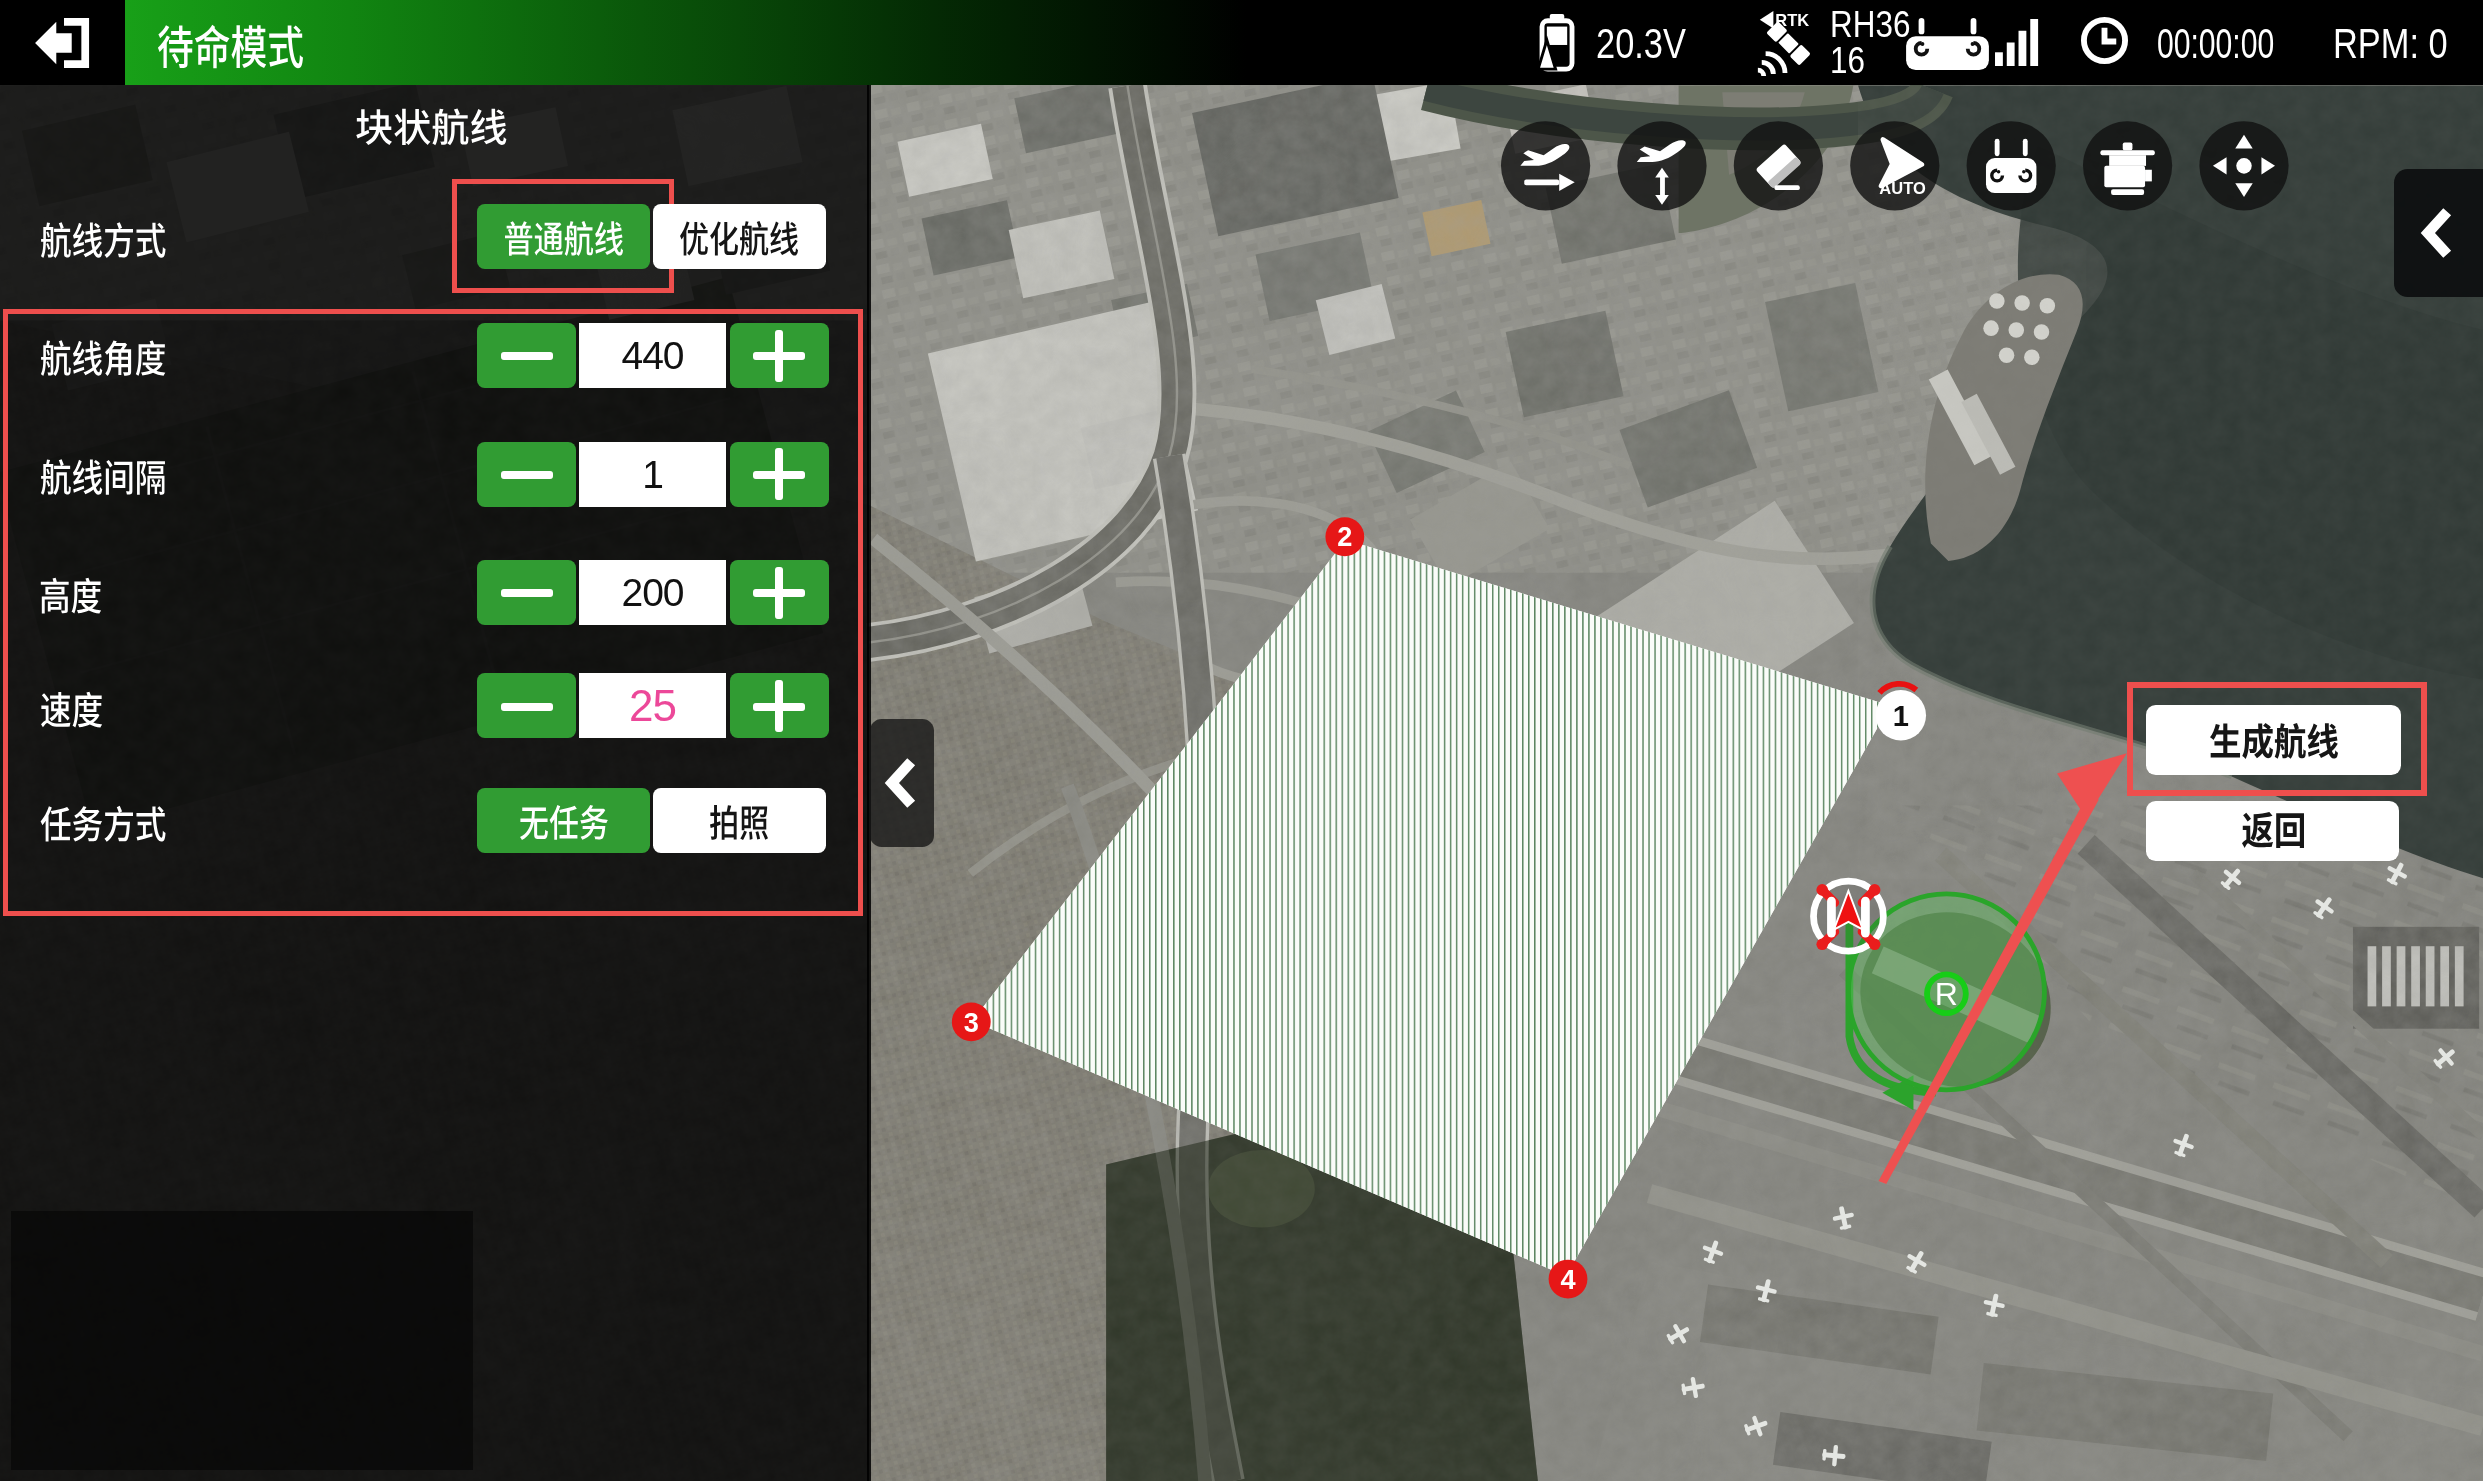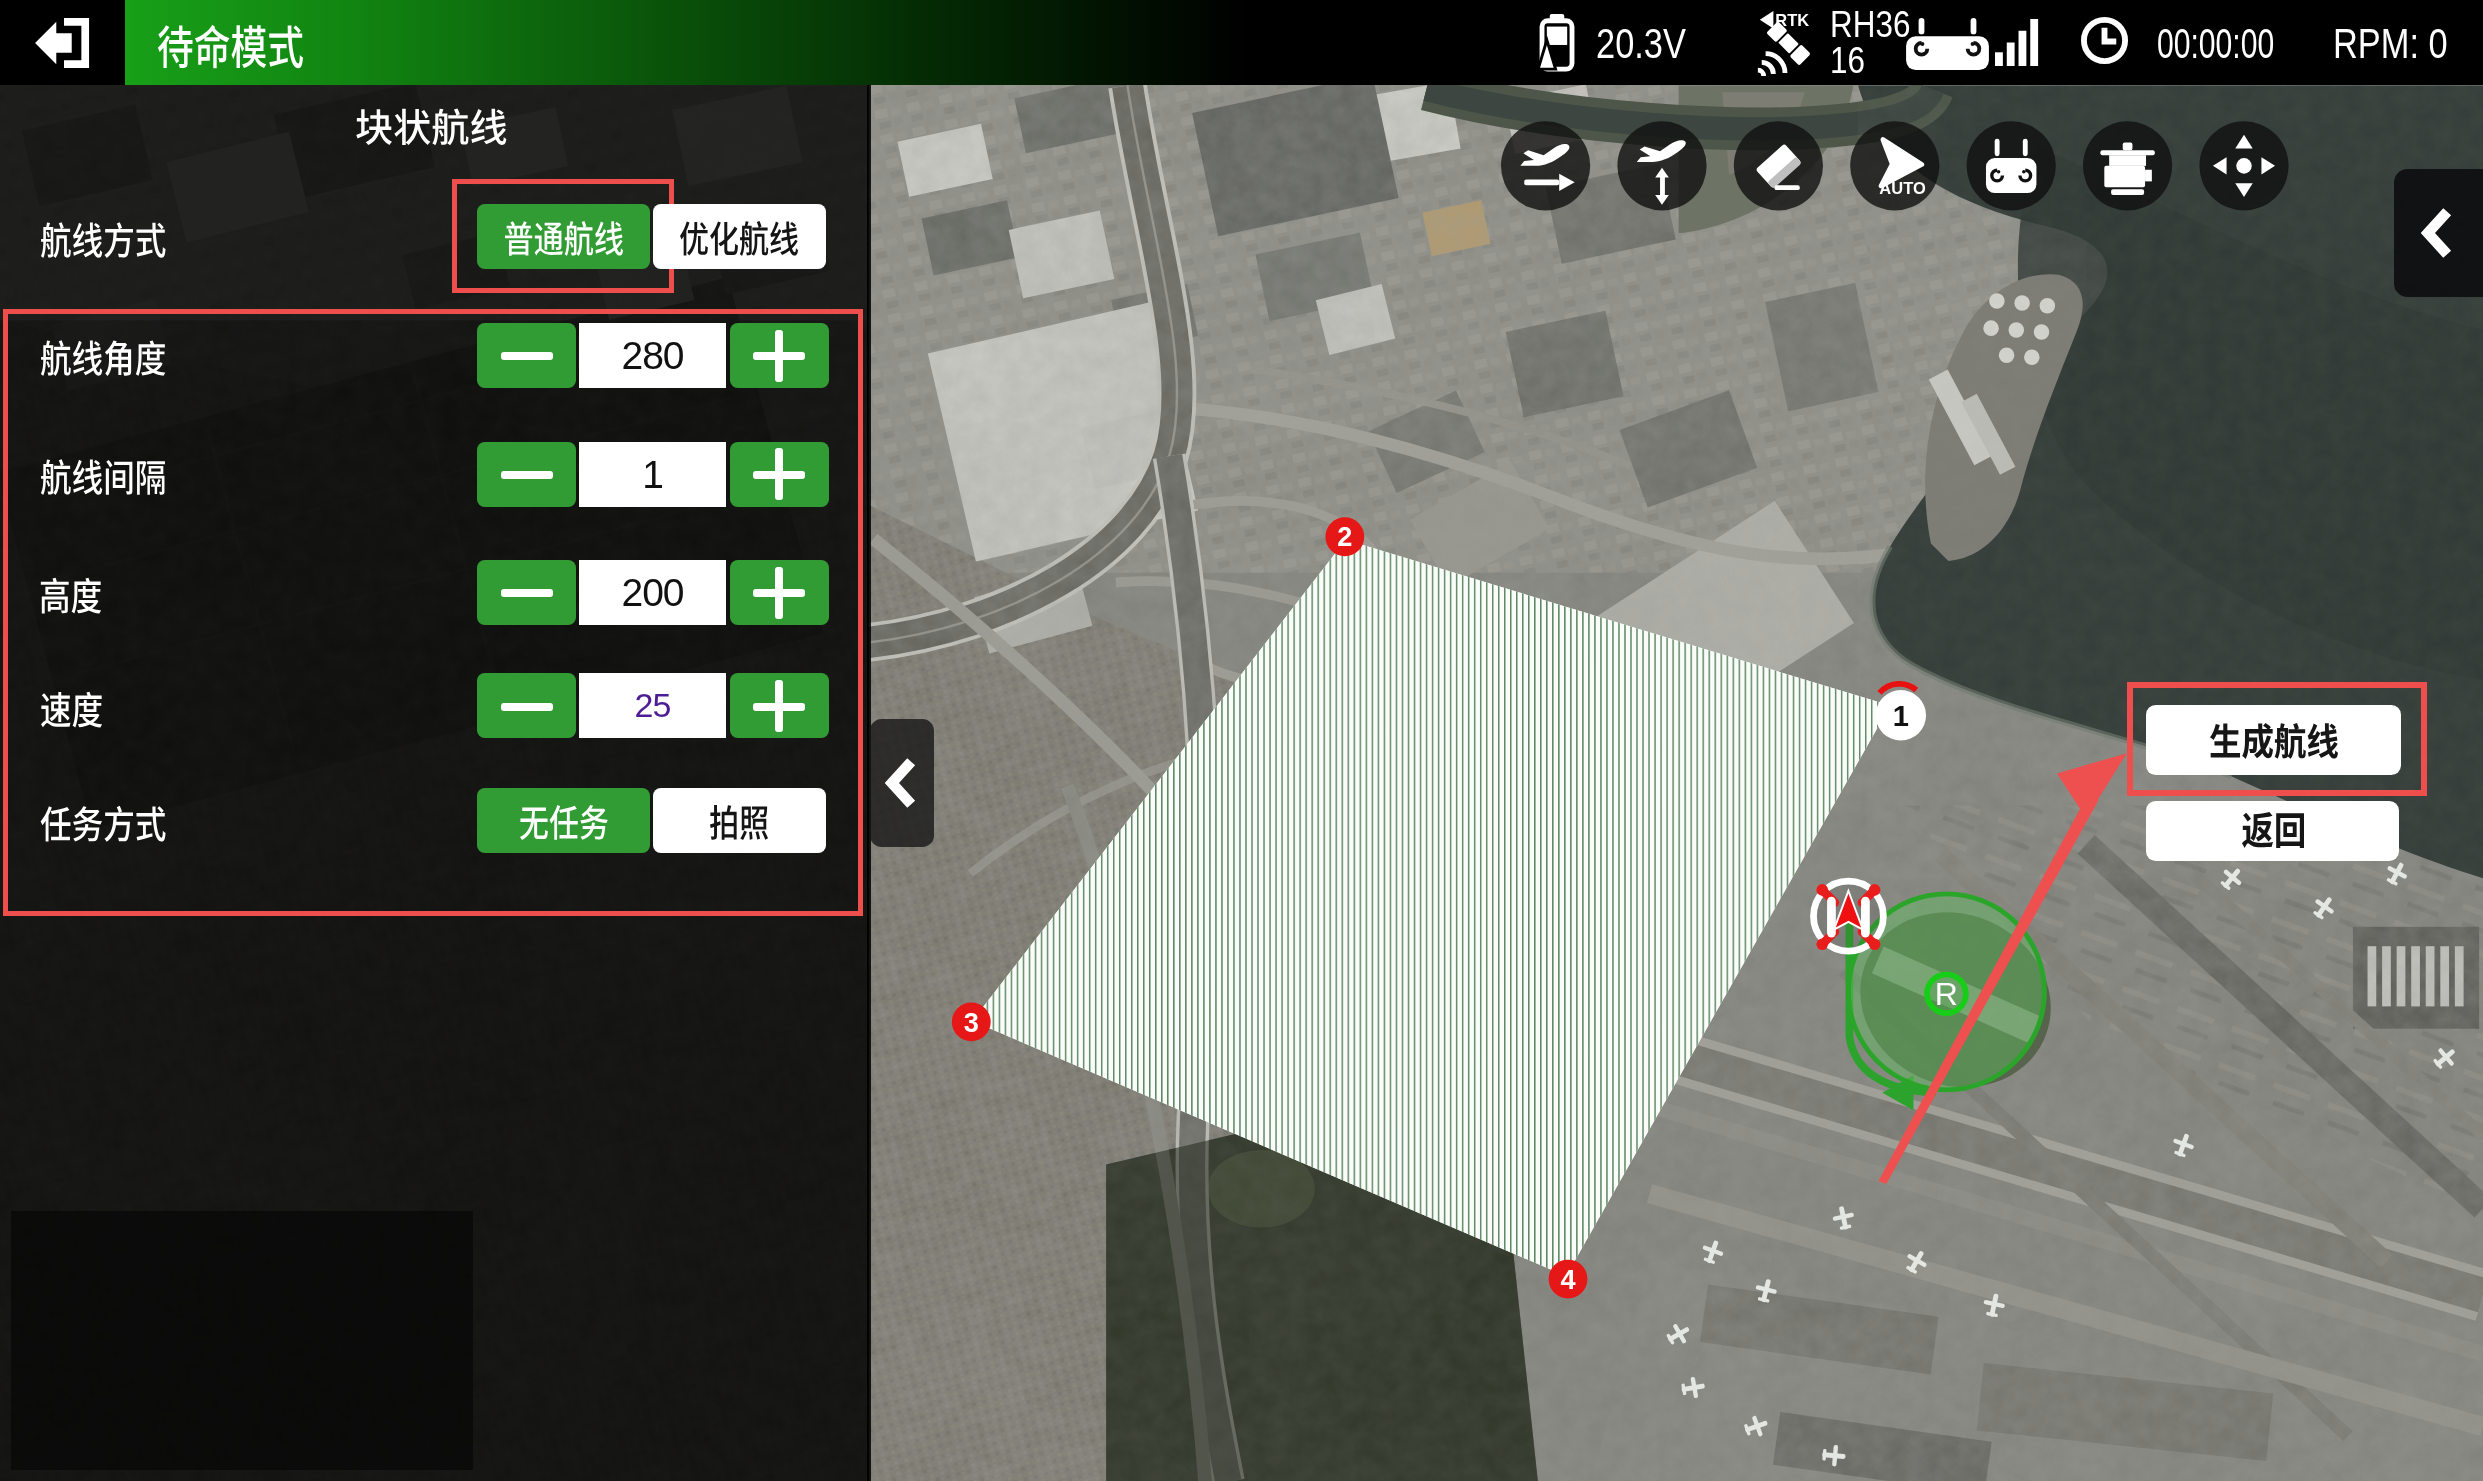--- a/index.html
+++ b/index.html
@@ -352,21 +352,21 @@
 <div class="abs" style="left:2.9px;top:309px;width:850px;height:597px;border:5.8px solid #ee4f4d"></div>
 
 <div style="position:absolute;left:40px;top:369px;width:125px;height:36px">
       <svg width="127" height="38" viewBox="0 0 131 39" style="display:block;overflow:visible">
         <path transform="translate(0,3.63)" fill="#fff" d="M6.5 -23.0C7.1 -21.3 7.9 -19.0 8.2 -17.5L10.2 -18.5C9.8 -19.9 9.1 -22.2 8.3 -23.9ZM6.4 -11.0C7.2 -9.1 8.2 -6.6 8.5 -5.0L10.5 -6.1C10.1 -7.7 9.1 -10.1 8.2 -12.0ZM19.4 -32.4C20.1 -30.6 21.0 -28.3 21.4 -26.6H14.5V-23.4H31.1V-26.6H22.1L24.5 -27.6C24.1 -29.1 23.1 -31.5 22.3 -33.4ZM17.0 -19.9V-11.6C17.0 -7.5 16.7 -2.2 13.6 1.4C14.3 1.8 15.6 2.9 16.0 3.5C19.3 -0.5 19.9 -6.8 19.9 -11.5V-16.6H24.8V-2.1C24.8 0.7 25.0 1.4 25.5 2.1C26.0 2.6 26.7 2.9 27.4 2.9C27.8 2.9 28.5 2.9 28.9 2.9C29.5 2.9 30.2 2.7 30.5 2.3C31.0 2.0 31.3 1.4 31.4 0.5C31.6 -0.3 31.7 -2.6 31.8 -4.4C31.1 -4.7 30.3 -5.2 29.7 -5.7C29.7 -3.8 29.7 -2.2 29.6 -1.5C29.6 -0.9 29.5 -0.5 29.4 -0.4C29.3 -0.2 29.0 -0.2 28.9 -0.2C28.7 -0.2 28.4 -0.2 28.2 -0.2C28.1 -0.2 27.9 -0.2 27.8 -0.4C27.7 -0.5 27.7 -1.1 27.7 -2.0V-19.9ZM11.0 -25.4V-16.1H6.1V-25.4ZM1.1 -16.1V-13.2H3.4C3.4 -8.4 3.1 -2.4 0.9 1.8C1.6 2.1 2.8 3.0 3.3 3.6C5.6 -0.9 6.0 -7.9 6.1 -13.2H11.0V-0.7C11.0 -0.3 10.9 -0.1 10.5 -0.1C10.1 -0.1 9.0 -0.0 7.7 -0.1C8.1 0.7 8.5 2.1 8.5 3.0C10.5 3.0 11.7 3.0 12.6 2.4C13.5 1.9 13.7 0.9 13.7 -0.7V-28.3H9.1L10.4 -32.5L7.2 -33.2C7.1 -31.8 6.7 -29.9 6.4 -28.3H3.4V-16.1Z M34.3 -2.4 34.9 1.1C38.0 -0.0 41.9 -1.6 45.7 -3.0L45.2 -6.1C41.2 -4.7 37.0 -3.2 34.3 -2.4ZM55.6 -30.4C57.1 -29.5 59.0 -27.9 60.0 -26.8L61.8 -29.1C60.9 -30.1 58.9 -31.5 57.4 -32.4ZM35.0 -16.4C35.5 -16.7 36.3 -16.9 39.7 -17.4C38.5 -15.2 37.3 -13.5 36.7 -12.8C35.7 -11.3 35.0 -10.4 34.2 -10.2C34.6 -9.3 35.0 -7.6 35.2 -6.9C35.9 -7.4 37.1 -7.8 45.2 -9.8C45.2 -10.5 45.2 -11.9 45.3 -12.9L39.4 -11.6C41.8 -15.0 44.1 -19.0 46.0 -23.0L43.5 -24.9C42.9 -23.5 42.2 -22.0 41.5 -20.6L37.9 -20.3C39.9 -23.4 41.7 -27.4 43.0 -31.3L40.2 -32.9C38.9 -28.3 36.6 -23.4 35.9 -22.2C35.2 -20.9 34.6 -20.0 34.0 -19.8C34.3 -18.8 34.8 -17.1 35.0 -16.4ZM61.2 -13.7C60.0 -11.5 58.5 -9.5 56.7 -7.7C56.2 -9.5 55.8 -11.7 55.6 -14.1L63.5 -15.9L63.0 -19.1L55.2 -17.4C55.0 -18.8 54.9 -20.3 54.8 -21.8L62.6 -23.3L62.1 -26.5L54.6 -25.2C54.5 -27.7 54.5 -30.4 54.5 -33.1H51.5C51.5 -30.2 51.5 -27.4 51.7 -24.7L46.7 -23.8L47.2 -20.4L51.8 -21.3C51.9 -19.7 52.1 -18.2 52.2 -16.7L46.0 -15.4L46.5 -12.0L52.6 -13.4C53.0 -10.4 53.5 -7.7 54.1 -5.4C51.3 -3.3 48.2 -1.6 44.9 -0.4C45.6 0.4 46.4 1.7 46.8 2.7C49.7 1.4 52.6 -0.2 55.1 -2.1C56.4 1.2 58.1 3.2 60.3 3.2C62.8 3.2 63.6 2.0 64.2 -2.6C63.5 -3.0 62.5 -3.8 61.9 -4.6C61.8 -1.3 61.5 -0.4 60.7 -0.4C59.5 -0.4 58.5 -1.8 57.6 -4.3C60.0 -6.6 62.1 -9.2 63.7 -12.2Z M74.4 -20.6H80.8V-16.4H74.4ZM74.4 -24.0H74.3C75.1 -25.1 75.9 -26.3 76.6 -27.4H85.2C84.6 -26.2 83.7 -25.0 82.9 -24.0ZM90.8 -20.6V-16.4H83.9V-20.6ZM75.8 -33.1C74.2 -29.2 71.2 -24.6 66.9 -21.1C67.6 -20.6 68.6 -19.3 69.1 -18.4C69.9 -19.0 70.6 -19.7 71.2 -20.4V-14.0C71.2 -9.3 70.9 -3.2 67.3 1.0C67.9 1.4 69.2 2.9 69.6 3.6C71.8 1.1 73.0 -2.1 73.7 -5.5H80.8V2.4H83.9V-5.5H90.8V-1.2C90.8 -0.6 90.7 -0.4 90.1 -0.4C89.6 -0.4 87.6 -0.4 85.7 -0.4C86.2 0.5 86.7 2.1 86.8 3.2C89.5 3.2 91.3 3.1 92.5 2.5C93.6 2.0 94.0 0.9 94.0 -1.1V-24.0H86.5C87.8 -25.6 88.9 -27.4 89.8 -29.0L87.7 -30.7L87.2 -30.6H78.3L79.2 -32.4ZM74.4 -13.2H80.8V-8.8H74.2C74.3 -10.3 74.4 -11.8 74.4 -13.2ZM90.8 -13.2V-8.8H83.9V-13.2Z M110.4 -24.9V-21.8H105.5V-18.9H110.4V-12.5H123.4V-18.9H128.4V-21.8H123.4V-24.9H120.4V-21.8H113.3V-24.9ZM120.4 -18.9V-15.4H113.3V-18.9ZM121.9 -7.5C120.6 -5.8 118.8 -4.5 116.7 -3.4C114.7 -4.5 113.0 -5.9 111.7 -7.5ZM105.9 -10.5V-7.5H109.8L108.6 -6.9C109.8 -5.0 111.4 -3.3 113.3 -1.9C110.5 -1.0 107.4 -0.4 104.3 -0.1C104.8 0.7 105.3 2.1 105.6 3.0C109.5 2.5 113.3 1.6 116.6 0.1C119.7 1.7 123.4 2.7 127.5 3.3C127.9 2.3 128.6 0.9 129.3 0.1C126.0 -0.3 122.8 -0.9 120.1 -1.9C122.8 -3.7 125.0 -6.2 126.5 -9.4L124.6 -10.6L124.0 -10.5ZM113.1 -32.4C113.5 -31.5 113.8 -30.3 114.2 -29.3H101.7V-18.8C101.7 -12.9 101.5 -4.3 98.8 1.6C99.6 1.9 101.0 2.7 101.6 3.2C104.4 -3.0 104.8 -12.4 104.8 -18.8V-25.9H128.8V-29.3H117.7C117.3 -30.6 116.7 -32.0 116.2 -33.2Z"></path>
       </svg>
     </div>
 
 <div class="abs" style="left:477px;top:323px;width:99px;height:65px;background:#319c33;border-radius:7.8px"></div>
 <div class="abs" style="left:501px;top:352px;width:52px;height:7.8px;background:#fff;border-radius:2.9px"></div>
-<div class="abs" style="left:579px;top:323px;width:147px;height:65px;background:#fff;display:flex;align-items:center;justify-content:center;font-size:39px;color:#111;letter-spacing:-1px">280</div>
+<div class="abs" style="left:579px;top:323px;width:147px;height:65px;background:#fff;display:flex;align-items:center;justify-content:center;font-size:39px;color:#111;letter-spacing:-1px">440</div>
 <div class="abs" style="left:730px;top:323px;width:99px;height:65px;background:#319c33;border-radius:7.8px"></div>
 <div class="abs" style="left:753px;top:352px;width:52px;height:7.8px;background:#fff;border-radius:2.9px"></div>
 <div class="abs" style="left:775px;top:330px;width:7.8px;height:52px;background:#fff;border-radius:2.9px"></div>
 
 <div style="position:absolute;left:40px;top:488px;width:125px;height:36px">
       <svg width="127" height="38" viewBox="0 0 131 39" style="display:block;overflow:visible">
         <path transform="translate(0,3.60)" fill="#fff" d="M6.5 -23.0C7.1 -21.3 7.9 -19.0 8.2 -17.5L10.2 -18.5C9.8 -19.9 9.1 -22.2 8.3 -23.9ZM6.4 -11.0C7.2 -9.2 8.2 -6.6 8.5 -5.0L10.5 -6.1C10.1 -7.7 9.1 -10.1 8.2 -12.0ZM19.4 -32.4C20.1 -30.7 21.0 -28.3 21.4 -26.7H14.5V-23.4H31.1V-26.7H22.1L24.5 -27.6C24.1 -29.2 23.1 -31.6 22.3 -33.4ZM17.0 -19.9V-11.6C17.0 -7.5 16.7 -2.2 13.6 1.4C14.3 1.8 15.6 2.9 16.0 3.5C19.3 -0.5 19.9 -6.8 19.9 -11.5V-16.7H24.8V-2.1C24.8 0.7 25.0 1.4 25.5 2.1C26.0 2.6 26.7 2.9 27.4 2.9C27.8 2.9 28.5 2.9 28.9 2.9C29.5 2.9 30.2 2.7 30.5 2.3C31.0 2.0 31.3 1.4 31.4 0.5C31.6 -0.3 31.7 -2.6 31.8 -4.4C31.1 -4.7 30.3 -5.2 29.7 -5.7C29.7 -3.8 29.7 -2.2 29.6 -1.5C29.6 -0.9 29.5 -0.5 29.4 -0.4C29.3 -0.2 29.0 -0.2 28.9 -0.2C28.7 -0.2 28.4 -0.2 28.2 -0.2C28.1 -0.2 27.9 -0.2 27.8 -0.4C27.7 -0.5 27.7 -1.1 27.7 -2.0V-19.9ZM11.0 -25.4V-16.2H6.1V-25.4ZM1.1 -16.2V-13.2H3.4C3.4 -8.4 3.1 -2.4 0.9 1.8C1.6 2.2 2.8 3.1 3.3 3.6C5.6 -0.9 6.0 -7.9 6.1 -13.2H11.0V-0.7C11.0 -0.3 10.9 -0.1 10.5 -0.1C10.1 -0.1 9.0 -0.0 7.7 -0.1C8.1 0.7 8.5 2.2 8.5 3.1C10.5 3.1 11.7 3.0 12.6 2.4C13.5 1.9 13.7 0.9 13.7 -0.7V-28.4H9.1L10.4 -32.6L7.2 -33.2C7.1 -31.8 6.7 -29.9 6.4 -28.4H3.4V-16.2Z M34.3 -2.4 34.9 1.1C38.0 -0.0 41.9 -1.6 45.7 -3.1L45.2 -6.1C41.2 -4.7 37.0 -3.2 34.3 -2.4ZM55.6 -30.5C57.1 -29.5 59.0 -27.9 60.0 -26.8L61.8 -29.1C60.9 -30.1 58.9 -31.6 57.4 -32.5ZM35.0 -16.4C35.5 -16.7 36.3 -16.9 39.7 -17.4C38.5 -15.2 37.3 -13.5 36.7 -12.8C35.7 -11.3 35.0 -10.4 34.2 -10.2C34.6 -9.3 35.0 -7.6 35.2 -6.9C35.9 -7.4 37.1 -7.8 45.2 -9.8C45.2 -10.5 45.2 -11.9 45.3 -12.9L39.4 -11.7C41.8 -15.0 44.1 -19.0 46.0 -23.0L43.5 -25.0C42.9 -23.5 42.2 -22.0 41.5 -20.7L37.9 -20.3C39.9 -23.5 41.7 -27.5 43.0 -31.3L40.2 -32.9C38.9 -28.4 36.6 -23.4 35.9 -22.2C35.2 -20.9 34.6 -20.0 34.0 -19.8C34.3 -18.9 34.8 -17.1 35.0 -16.4ZM61.2 -13.7C60.0 -11.5 58.5 -9.5 56.7 -7.7C56.2 -9.5 55.8 -11.7 55.6 -14.1L63.5 -15.9L63.0 -19.1L55.2 -17.4C55.0 -18.8 54.9 -20.3 54.8 -21.9L62.6 -23.3L62.1 -26.6L54.6 -25.2C54.5 -27.8 54.5 -30.4 54.5 -33.1H51.5C51.5 -30.3 51.5 -27.5 51.7 -24.7L46.7 -23.8L47.2 -20.5L51.8 -21.3C51.9 -19.8 52.1 -18.2 52.2 -16.7L46.0 -15.4L46.5 -12.0L52.6 -13.4C53.0 -10.4 53.5 -7.7 54.1 -5.4C51.3 -3.3 48.2 -1.6 44.9 -0.4C45.6 0.4 46.4 1.7 46.8 2.7C49.7 1.4 52.6 -0.2 55.1 -2.2C56.4 1.2 58.1 3.2 60.3 3.2C62.8 3.2 63.6 2.0 64.2 -2.6C63.5 -3.0 62.5 -3.8 61.9 -4.7C61.8 -1.3 61.5 -0.4 60.7 -0.4C59.5 -0.4 58.5 -1.8 57.6 -4.3C60.0 -6.6 62.1 -9.2 63.7 -12.2Z M67.9 -23.9V3.3H71.1V-23.9ZM68.4 -30.9C69.9 -29.1 71.6 -26.5 72.2 -24.9L74.8 -26.9C74.1 -28.6 72.3 -30.9 70.8 -32.6ZM77.9 -11.3H85.1V-6.7H77.9ZM77.9 -18.9H85.1V-14.4H77.9ZM75.1 -21.9V-3.7H88.0V-21.9ZM76.5 -30.9V-27.5H92.1V-0.9C92.1 -0.4 92.0 -0.3 91.6 -0.2C91.2 -0.2 89.9 -0.2 88.7 -0.3C89.1 0.6 89.5 2.2 89.6 3.1C91.6 3.1 93.1 3.1 94.1 2.5C95.0 1.8 95.3 0.9 95.3 -0.9V-30.9Z M114.7 -23.8H124.4V-20.7H114.7ZM112.1 -26.4V-18.1H127.2V-26.4ZM110.5 -31.4V-28.2H128.9V-31.4ZM100.1 -31.4V3.2H102.9V-28.1H106.3C105.7 -25.5 104.8 -22.2 104.0 -19.6C106.2 -16.6 106.7 -14.0 106.7 -12.0C106.7 -10.8 106.5 -9.8 106.0 -9.4C105.8 -9.2 105.4 -9.1 105.1 -9.1C104.6 -9.0 104.0 -9.1 103.4 -9.1C103.8 -8.2 104.1 -6.8 104.1 -5.9C104.8 -5.9 105.7 -5.9 106.3 -6.0C107.0 -6.1 107.5 -6.3 108.0 -6.8C109.0 -7.6 109.4 -9.3 109.4 -11.6C109.4 -14.0 108.9 -16.8 106.7 -20.0C107.7 -23.1 108.9 -26.9 109.8 -30.2L107.8 -31.6L107.3 -31.4ZM122.3 -12.9C121.8 -11.3 120.9 -9.1 120.1 -7.5H117.5L119.2 -8.4C118.8 -9.7 117.8 -11.6 116.9 -13.0L114.9 -12.1C115.8 -10.7 116.7 -8.7 117.2 -7.5H114.6V-5.0H118.3V2.4H120.8V-5.0H124.6V-7.5H122.3C123.0 -8.8 123.8 -10.4 124.5 -11.9ZM110.8 -16.3V3.3H113.4V-13.5H125.7V-0.2C125.7 0.2 125.6 0.3 125.2 0.3C124.9 0.3 123.9 0.3 122.9 0.2C123.2 1.1 123.6 2.4 123.7 3.3C125.3 3.3 126.5 3.2 127.3 2.7C128.2 2.2 128.4 1.3 128.4 -0.2V-16.3Z"></path>
       </svg>
     </div>
 
@@ -391,21 +391,21 @@
 <div class="abs" style="left:775px;top:567px;width:7.8px;height:52px;background:#fff;border-radius:2.9px"></div>
 
 <div style="position:absolute;left:40px;top:721px;width:62px;height:36px">
       <svg width="64" height="38" viewBox="0 0 66 39" style="display:block;overflow:visible">
         <path transform="translate(0,3.33)" fill="#fff" d="M1.9 -29.9C3.7 -27.9 6.0 -25.0 6.9 -23.1L9.4 -25.4C8.3 -27.3 6.1 -30.0 4.2 -32.0ZM8.8 -19.3H1.4V-15.8H5.9V-4.2C4.4 -3.5 2.7 -1.9 1.1 -0.1L3.0 3.1C4.7 0.8 6.4 -1.4 7.5 -1.4C8.3 -1.4 9.3 -0.3 10.8 0.6C13.1 2.1 15.9 2.6 19.8 2.6C23.0 2.6 28.4 2.4 30.7 2.2C30.7 1.1 31.2 -0.6 31.5 -1.5C28.4 -1.1 23.4 -0.8 19.9 -0.8C16.4 -0.8 13.5 -1.0 11.4 -2.4C10.3 -3.1 9.5 -3.8 8.8 -4.2ZM14.4 -20.7H18.9V-16.4H14.4ZM21.9 -20.7H26.5V-16.4H21.9ZM18.9 -33.4V-29.6H10.4V-26.4H18.9V-23.6H11.5V-13.4H17.5C15.7 -10.4 12.7 -7.6 9.8 -6.1C10.5 -5.4 11.4 -4.1 11.8 -3.2C14.4 -4.8 17.0 -7.6 18.9 -10.7V-2.3H21.9V-10.5C24.5 -8.4 27.2 -5.7 28.6 -3.9L30.5 -6.5C28.8 -8.5 25.7 -11.3 22.9 -13.4H29.5V-23.6H21.9V-26.4H30.8V-29.6H21.9V-33.4Z M45.2 -25.2V-22.1H40.3V-19.1H45.2V-12.7H58.2V-19.1H63.2V-22.1H58.2V-25.2H55.2V-22.1H48.1V-25.2ZM55.2 -19.1V-15.6H48.1V-19.1ZM56.7 -7.6C55.4 -5.9 53.6 -4.5 51.5 -3.4C49.5 -4.6 47.8 -5.9 46.5 -7.6ZM40.7 -10.6V-7.6H44.6L43.4 -7.0C44.6 -5.0 46.2 -3.3 48.1 -1.9C45.3 -1.0 42.2 -0.4 39.1 -0.1C39.6 0.8 40.1 2.2 40.4 3.1C44.3 2.5 48.1 1.6 51.4 0.1C54.5 1.7 58.2 2.8 62.3 3.3C62.7 2.4 63.4 0.9 64.1 0.1C60.8 -0.3 57.6 -0.9 54.9 -1.9C57.6 -3.8 59.8 -6.3 61.3 -9.5L59.4 -10.8L58.8 -10.6ZM47.9 -32.8C48.3 -31.9 48.6 -30.7 49.0 -29.7H36.5V-19.0C36.5 -13.0 36.3 -4.4 33.6 1.6C34.4 1.9 35.8 2.7 36.4 3.3C39.2 -3.1 39.6 -12.6 39.6 -19.1V-26.2H63.6V-29.7H52.5C52.1 -31.0 51.5 -32.5 51.0 -33.7Z"></path>
       </svg>
     </div>
 
 <div class="abs" style="left:477px;top:673px;width:99px;height:65px;background:#319c33;border-radius:7.8px"></div>
 <div class="abs" style="left:501px;top:703px;width:52px;height:7.8px;background:#fff;border-radius:2.9px"></div>
-<div class="abs" style="left:579px;top:673px;width:147px;height:65px;background:#fff;display:flex;align-items:center;justify-content:center;font-size:34px;color:#4c1d95;letter-spacing:-1px">25</div>
+<div class="abs" style="left:579px;top:673px;width:147px;height:65px;background:#fff;display:flex;align-items:center;justify-content:center;font-size:44px;color:#ec4899;letter-spacing:-1px">25</div>
 <div class="abs" style="left:730px;top:673px;width:99px;height:65px;background:#319c33;border-radius:7.8px"></div>
 <div class="abs" style="left:753px;top:703px;width:52px;height:7.8px;background:#fff;border-radius:2.9px"></div>
 <div class="abs" style="left:775px;top:680px;width:7.8px;height:52px;background:#fff;border-radius:2.9px"></div>
 
 <div style="position:absolute;left:40px;top:835px;width:125px;height:36px">
       <svg width="127" height="38" viewBox="0 0 131 39" style="display:block;overflow:visible">
         <path transform="translate(0,3.42)" fill="#fff" d="M11.4 -1.7V1.8H30.9V-1.7H22.6V-12.9H31.4V-16.6H22.6V-26.9C25.4 -27.6 28.1 -28.3 30.3 -29.3L28.0 -32.4C24.0 -30.6 17.1 -29.1 11.1 -28.2C11.5 -27.3 11.9 -25.9 12.1 -25.0C14.4 -25.3 17.0 -25.7 19.5 -26.2V-16.6H10.1V-12.9H19.5V-1.7ZM9.2 -33.1C7.3 -27.1 4.0 -21.2 0.6 -17.4C1.2 -16.5 2.1 -14.5 2.4 -13.6C3.6 -14.9 4.7 -16.5 5.8 -18.2V3.3H8.8V-23.7C10.1 -26.3 11.3 -29.2 12.2 -32.0Z M46.7 -14.9C46.6 -13.6 46.4 -12.4 46.2 -11.3H36.6V-8.1H45.1C43.2 -3.6 39.7 -1.1 34.4 0.1C34.9 0.9 35.8 2.4 36.1 3.3C42.3 1.3 46.3 -1.9 48.4 -8.1H57.9C57.3 -3.5 56.7 -1.3 56.0 -0.6C55.6 -0.3 55.2 -0.2 54.5 -0.2C53.6 -0.2 51.4 -0.3 49.3 -0.5C49.8 0.4 50.2 1.8 50.3 2.8C52.3 2.9 54.3 2.9 55.4 2.8C56.7 2.8 57.6 2.5 58.4 1.6C59.6 0.4 60.3 -2.7 61.1 -9.7C61.2 -10.2 61.2 -11.3 61.2 -11.3H49.4C49.6 -12.3 49.8 -13.4 49.9 -14.6ZM56.4 -26.1C54.5 -24.1 52.0 -22.4 49.1 -21.0C46.7 -22.3 44.7 -23.8 43.3 -25.7L43.7 -26.1ZM44.8 -33.2C43.1 -29.8 39.9 -26.0 35.3 -23.3C35.9 -22.7 36.8 -21.4 37.2 -20.5C38.7 -21.5 40.1 -22.6 41.3 -23.7C42.5 -22.1 43.9 -20.8 45.6 -19.6C41.9 -18.4 37.9 -17.6 34.1 -17.1C34.5 -16.3 35.0 -14.8 35.3 -13.9C40.0 -14.5 44.8 -15.7 49.1 -17.6C52.8 -15.8 57.3 -14.8 62.4 -14.4C62.7 -15.3 63.4 -16.8 64.1 -17.7C60.0 -17.9 56.1 -18.5 52.8 -19.5C56.3 -21.7 59.3 -24.4 61.3 -28.0L59.4 -29.5L58.9 -29.3H46.1C46.8 -30.3 47.4 -31.4 47.9 -32.5Z M79.2 -32.2C80.0 -30.4 80.9 -28.2 81.3 -26.6H67.2V-23.0H75.8C75.5 -14.2 74.7 -4.6 66.5 0.4C67.4 1.2 68.3 2.5 68.8 3.4C74.8 -0.6 77.3 -6.9 78.4 -13.7H89.5C89.0 -5.7 88.3 -2.0 87.4 -1.1C87.0 -0.7 86.6 -0.6 85.9 -0.6C84.9 -0.6 82.6 -0.6 80.3 -0.8C80.9 0.2 81.4 1.7 81.4 2.8C83.7 2.9 85.8 3.0 87.0 2.9C88.4 2.8 89.3 2.4 90.1 1.3C91.4 -0.4 92.1 -4.7 92.7 -15.6C92.8 -16.2 92.8 -17.3 92.8 -17.3H78.8C79.0 -19.2 79.2 -21.1 79.2 -23.0H95.9V-26.6H82.2L84.6 -27.8C84.1 -29.4 83.1 -31.7 82.2 -33.6Z M121.0 -31.0C122.6 -29.6 124.5 -27.5 125.4 -26.1L127.6 -28.5C126.6 -29.8 124.6 -31.7 123.0 -33.1ZM115.9 -33.0C115.9 -30.7 116.0 -28.4 116.0 -26.1H99.5V-22.5H116.2C117.1 -8.2 119.6 3.3 125.1 3.3C127.9 3.3 129.0 1.4 129.5 -5.7C128.6 -6.1 127.5 -7.0 126.7 -7.8C126.6 -2.7 126.2 -0.6 125.4 -0.6C122.5 -0.6 120.2 -10.0 119.5 -22.5H128.7V-26.1H119.3C119.2 -28.4 119.2 -30.7 119.2 -33.0ZM99.6 -1.5 100.5 2.2C104.7 1.1 110.6 -0.5 116.1 -2.0L115.9 -5.3L109.2 -3.7V-13.6H115.0V-17.2H100.7V-13.6H106.2V-3.0Z"></path>
       </svg>
     </div>
 

